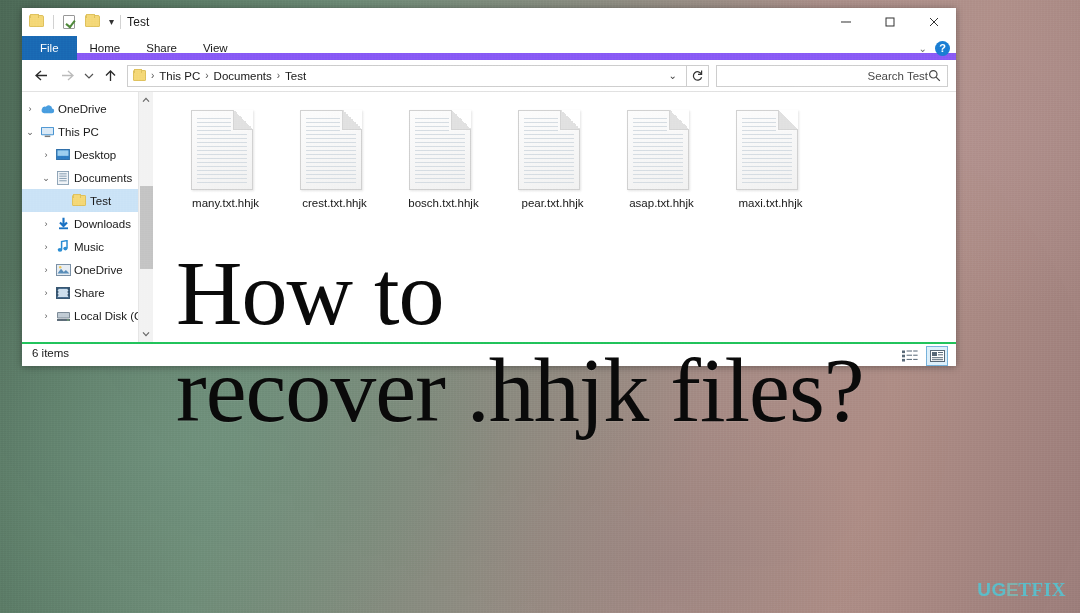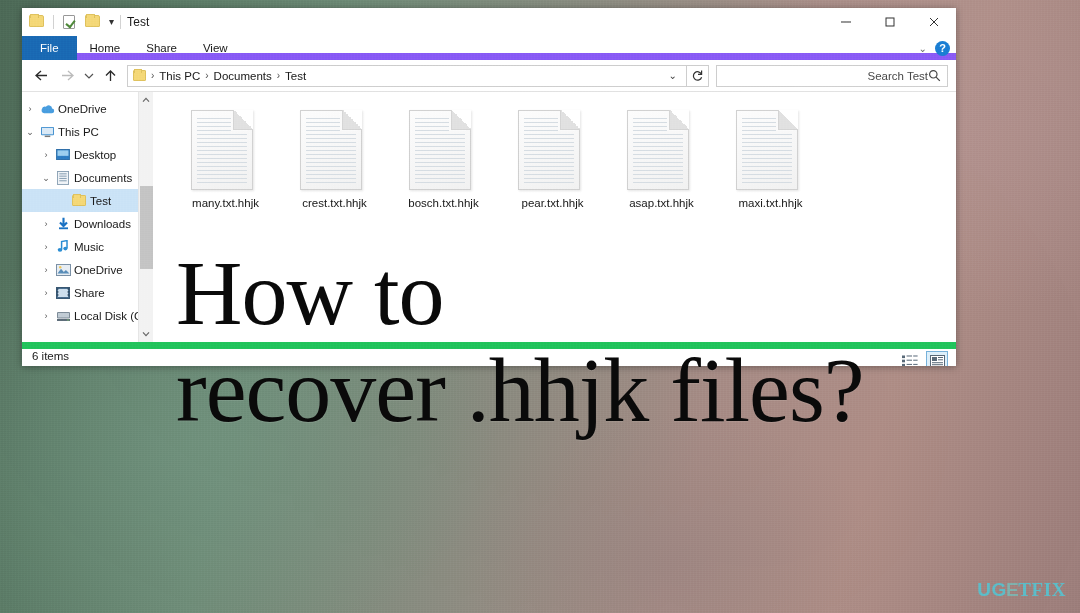--- a/index.html
+++ b/index.html
@@ -291,21 +291,21 @@
   }
   .filename {
     margin-top: 7px;
     font-size: 11.5px; color: #1b1b1b;
     text-align: center; white-space: nowrap; padding-left: 8px;
   }
 
   
   .statusbar {
     height: 24px; flex: 0 0 auto;
-    border-top: 7px solid #22c55e;
+    border-top: 2px solid #22c55e;
     background: #fff;
     display: flex; align-items: center;
     padding: 0 6px 4px 10px;
     position: relative;
   }
   .statuscount { font-size: 11.5px; color: #1b1b1b; }
   .viewbtns {
     position: absolute; right: 8px; top: 0; height: 24px;
     display: flex; align-items: center; gap: 5px;
   }

